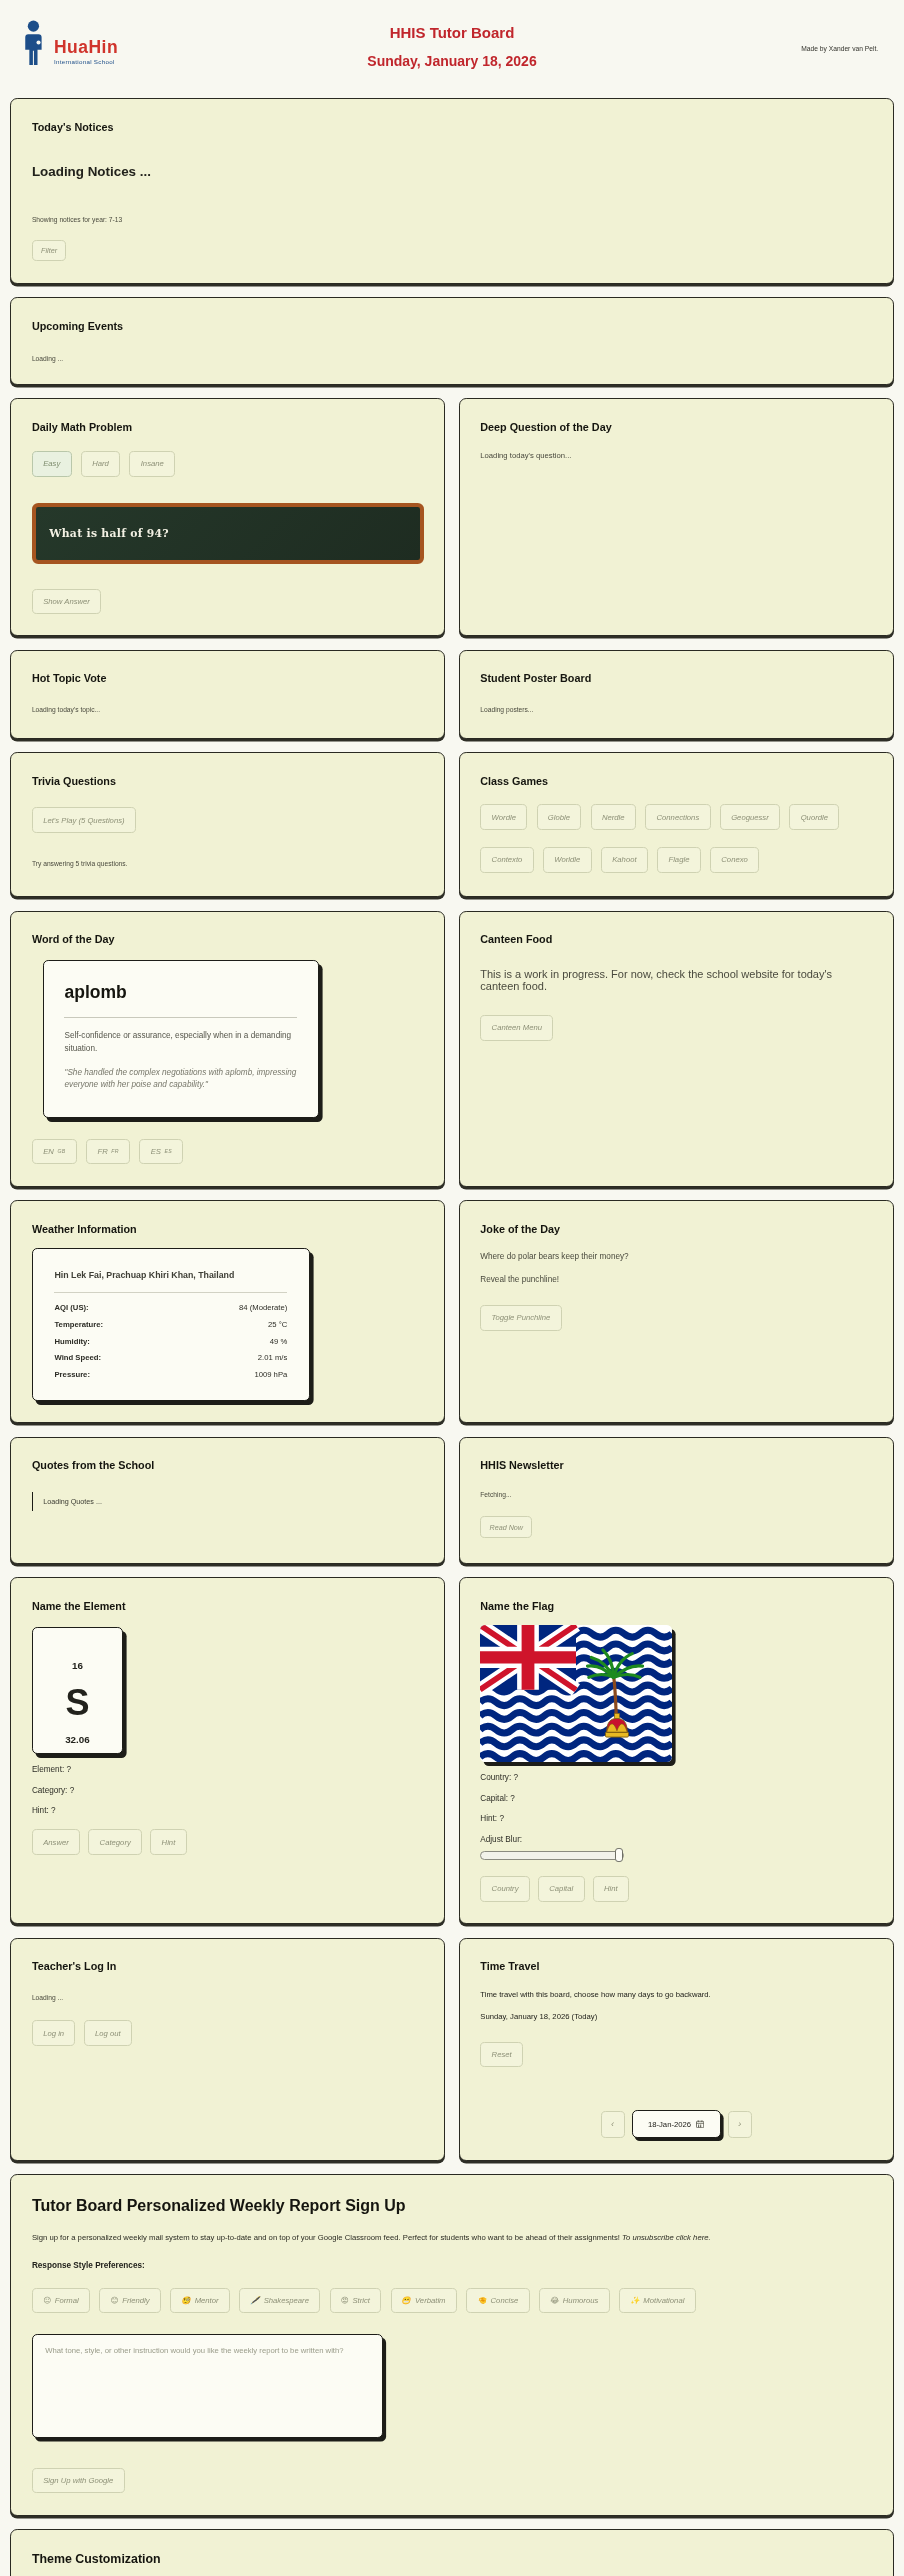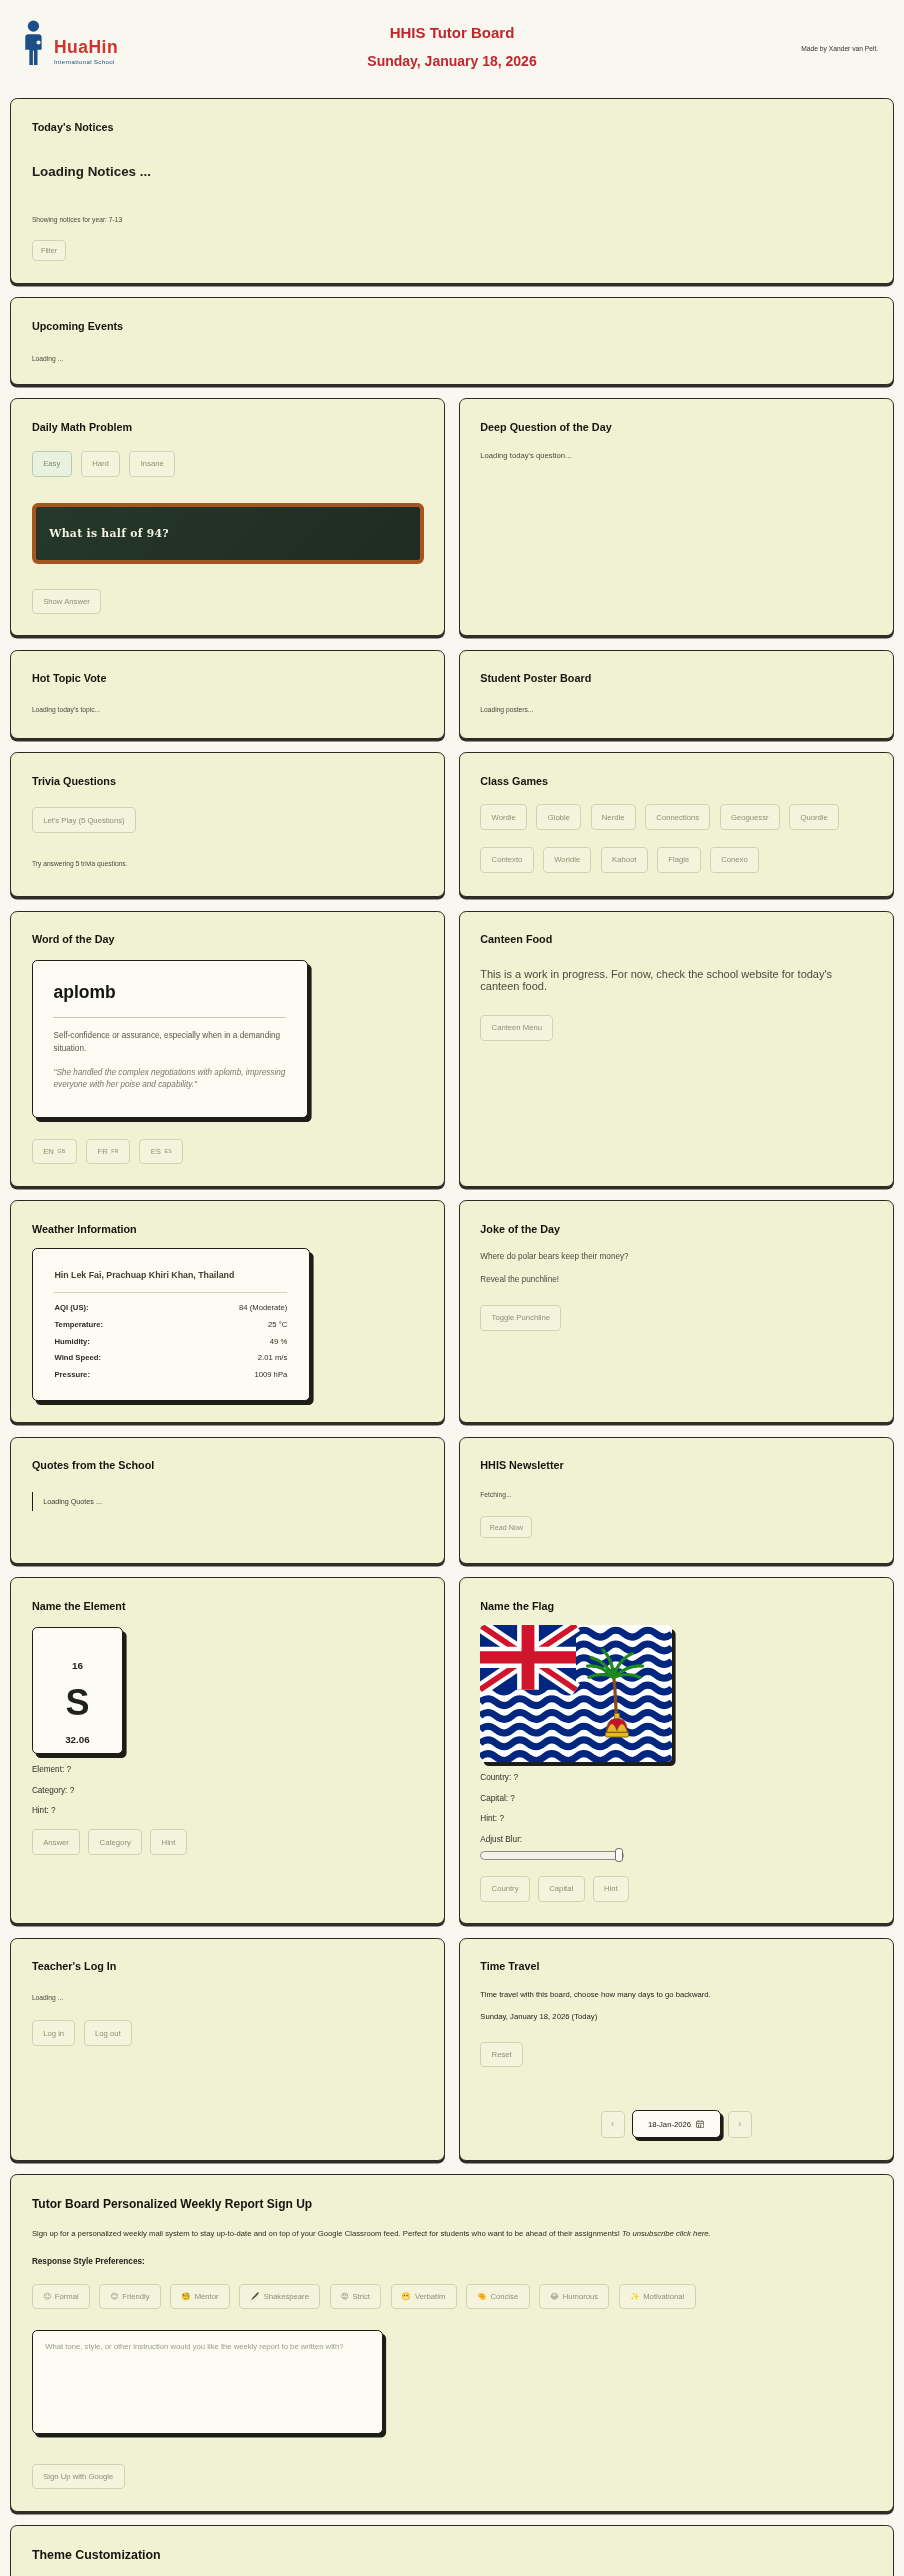--- a/index.html
+++ b/index.html
@@ -24,21 +24,21 @@
   .row2 { display:grid; grid-template-columns:1fr 1fr; gap:13.4px; margin-bottom:13.4px; }
   .row2 .card { margin-bottom:0; }
   .card h3 { font-size:10.8px; font-weight:bold; color:#15150f; }
   .muted { color:#4a4a3e; font-size:7.7px; }
   .small { font-size:6.7px; color:#4a4a3e; }
 
   
   .btn { display:inline-flex; align-items:center; justify-content:center; gap:3.6px;
          background:rgba(255,255,255,0.18); border:0.5px solid #cfd2b2; border-radius:4.6px;
          color:#8e9178; font-size:7.7px; padding:7.2px 10.3px; cursor:pointer;
-         font-family:inherit; white-space:nowrap; }
+         font-family:inherit; white-space:nowrap;font-style:italic; }
   .btn.selected { background:#e9f1e0; border-color:#b9c7aa; color:#7f8d6e; }
   .btn.sm { padding:5.2px 8.2px; font-size:7.2px; }
 
   
   .white-card { background:#fcfcf4; border:1px solid #1d1d18; border-radius:5.2px;
                 box-shadow:3.6px 4.1px 0 #1d1d18; }
 
   
   .notices-loading { font-size:13.4px; font-weight:bold; margin-top:31px; }
   .notices-showing { margin-top:37px; font-size:6.7px; }
@@ -51,21 +51,21 @@
                 border:4.6px solid #a65520; border-radius:6.2px; display:flex; align-items:center;
                 padding:0 13.4px; }
   .chalk-text { color:#f3f1e4; font-family:"DejaVu Serif","Liberation Serif",serif;
                 font-weight:bold; font-size:10.8px; letter-spacing:0.3px; }
   .show-answer { margin-top:25px; }
 
   
   .games-row { display:flex; flex-wrap:wrap; gap:9.3px; margin-top:17.5px; }
 
   
-  .word-card { width:276px; padding:21.6px 20.6px 25px 20.6px; margin-top:14.4px; }
+  .word-card { width:276px; padding:21.6px 20.6px 25px 20.6px; margin-top:14.4px;margin-left:11px; }
   .word-title { font-size:17.5px; font-weight:bold; color:#15150f; }
   .word-divider { border:none; border-top:0.5px solid #c9c9bc; margin:13.4px 0 12.4px 0; }
   .word-def { font-size:8.2px; color:#55554a; line-height:1.55; }
   .word-example { font-size:8.2px; color:#77776a; font-style:italic; line-height:1.55; margin-top:11.3px; }
   .lang-row { display:flex; gap:9.3px; margin-top:20.6px; }
   .lang-sub { font-size:5.2px; letter-spacing:0.3px; }
 
   
   .weather-card { width:278px; padding:20.6px 21.6px; margin-top:13.4px; }
   .weather-loc { font-size:8.8px; font-weight:bold; color:#3f3f36; }
@@ -409,21 +409,21 @@
             <rect x="4" y="12" width="2.2" height="2.2" fill="#44443a"></rect>
             <rect x="8" y="12" width="2.2" height="2.2" fill="#44443a"></rect>
           </svg>
         </div>
         <button class="btn tt-arrow">›</button>
       </div>
     </div>
   </div>
 
   <div class="card">
-    <h3 style="font-size:12px">Tutor Board Personalized Weekly Report Sign Up</h3>
+    <h3 style="font-size:16px">Tutor Board Personalized Weekly Report Sign Up</h3>
     <div class="wr-desc">
       <span>Sign up for a personalized weekly mail system to stay up-to-date and on top of your Google Classroom feed. Perfect for students who want to be ahead of their assignments!</span>
       <span class="wr-unsub">To unsubscribe click here.</span>
     </div>
     <div class="wr-styles-label">Response Style Preferences:</div>
     <div class="wr-btnrow">
       <button class="btn">
         <span>😐</span>
         <span>Formal</span>
       </button>

